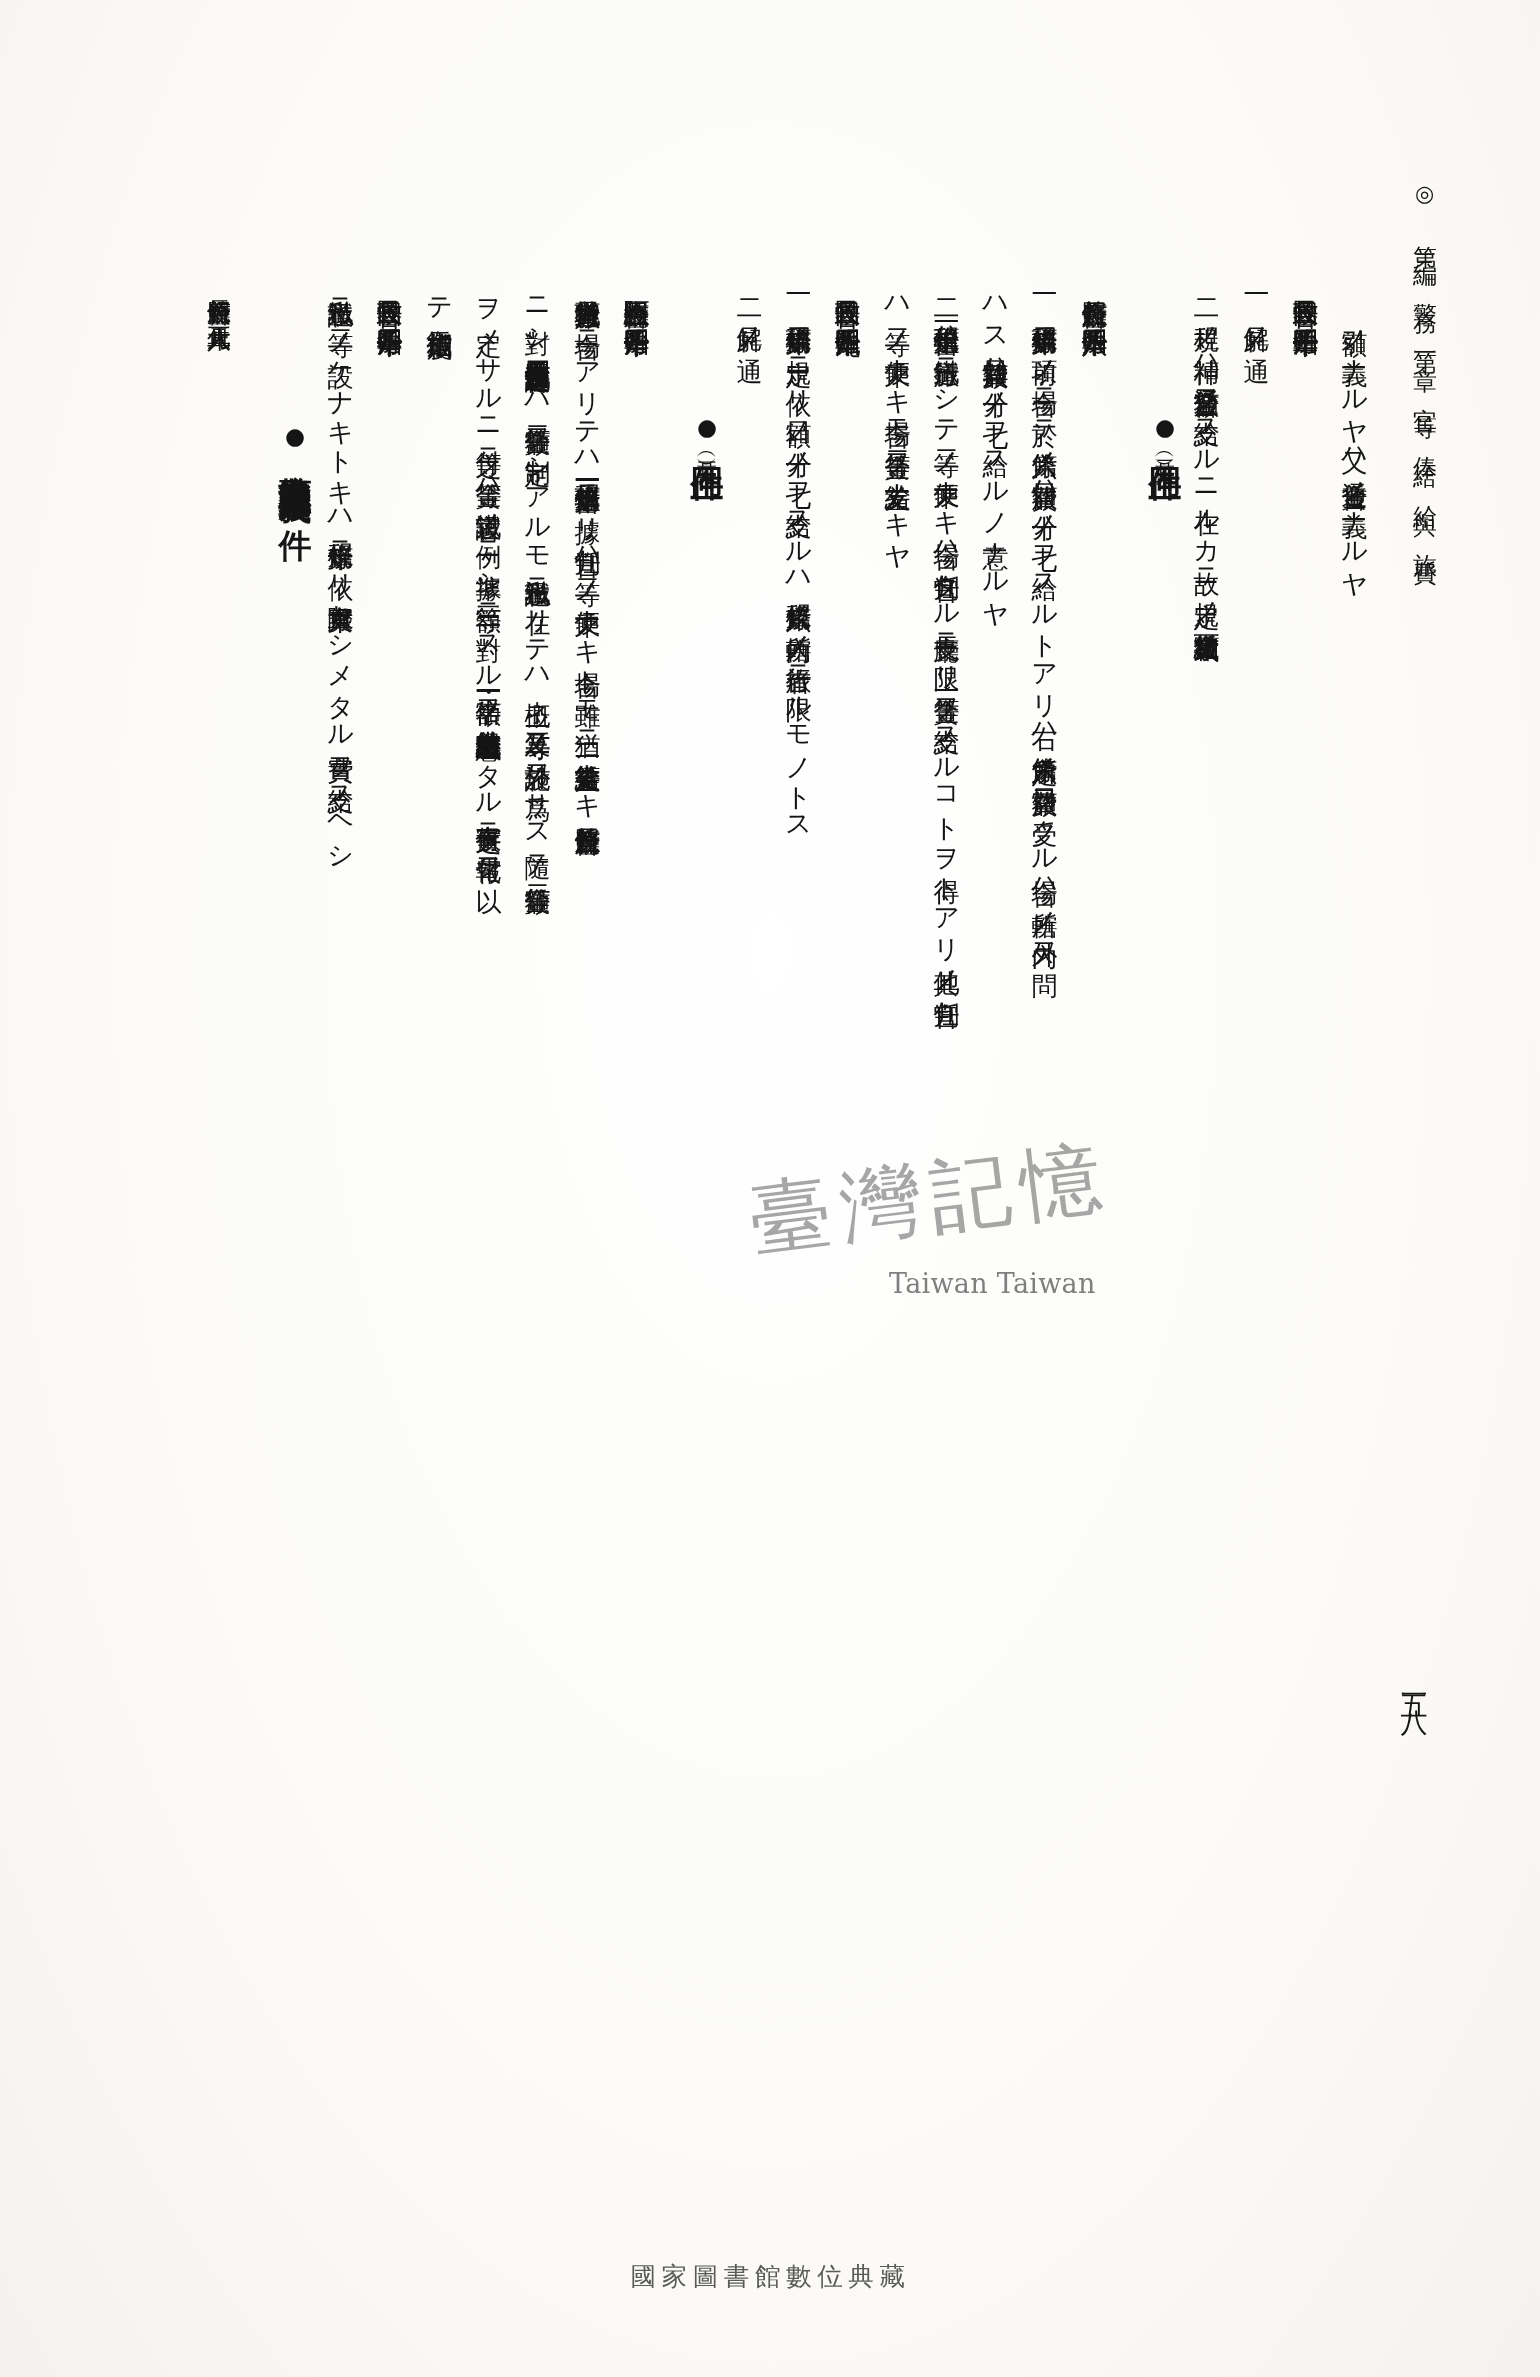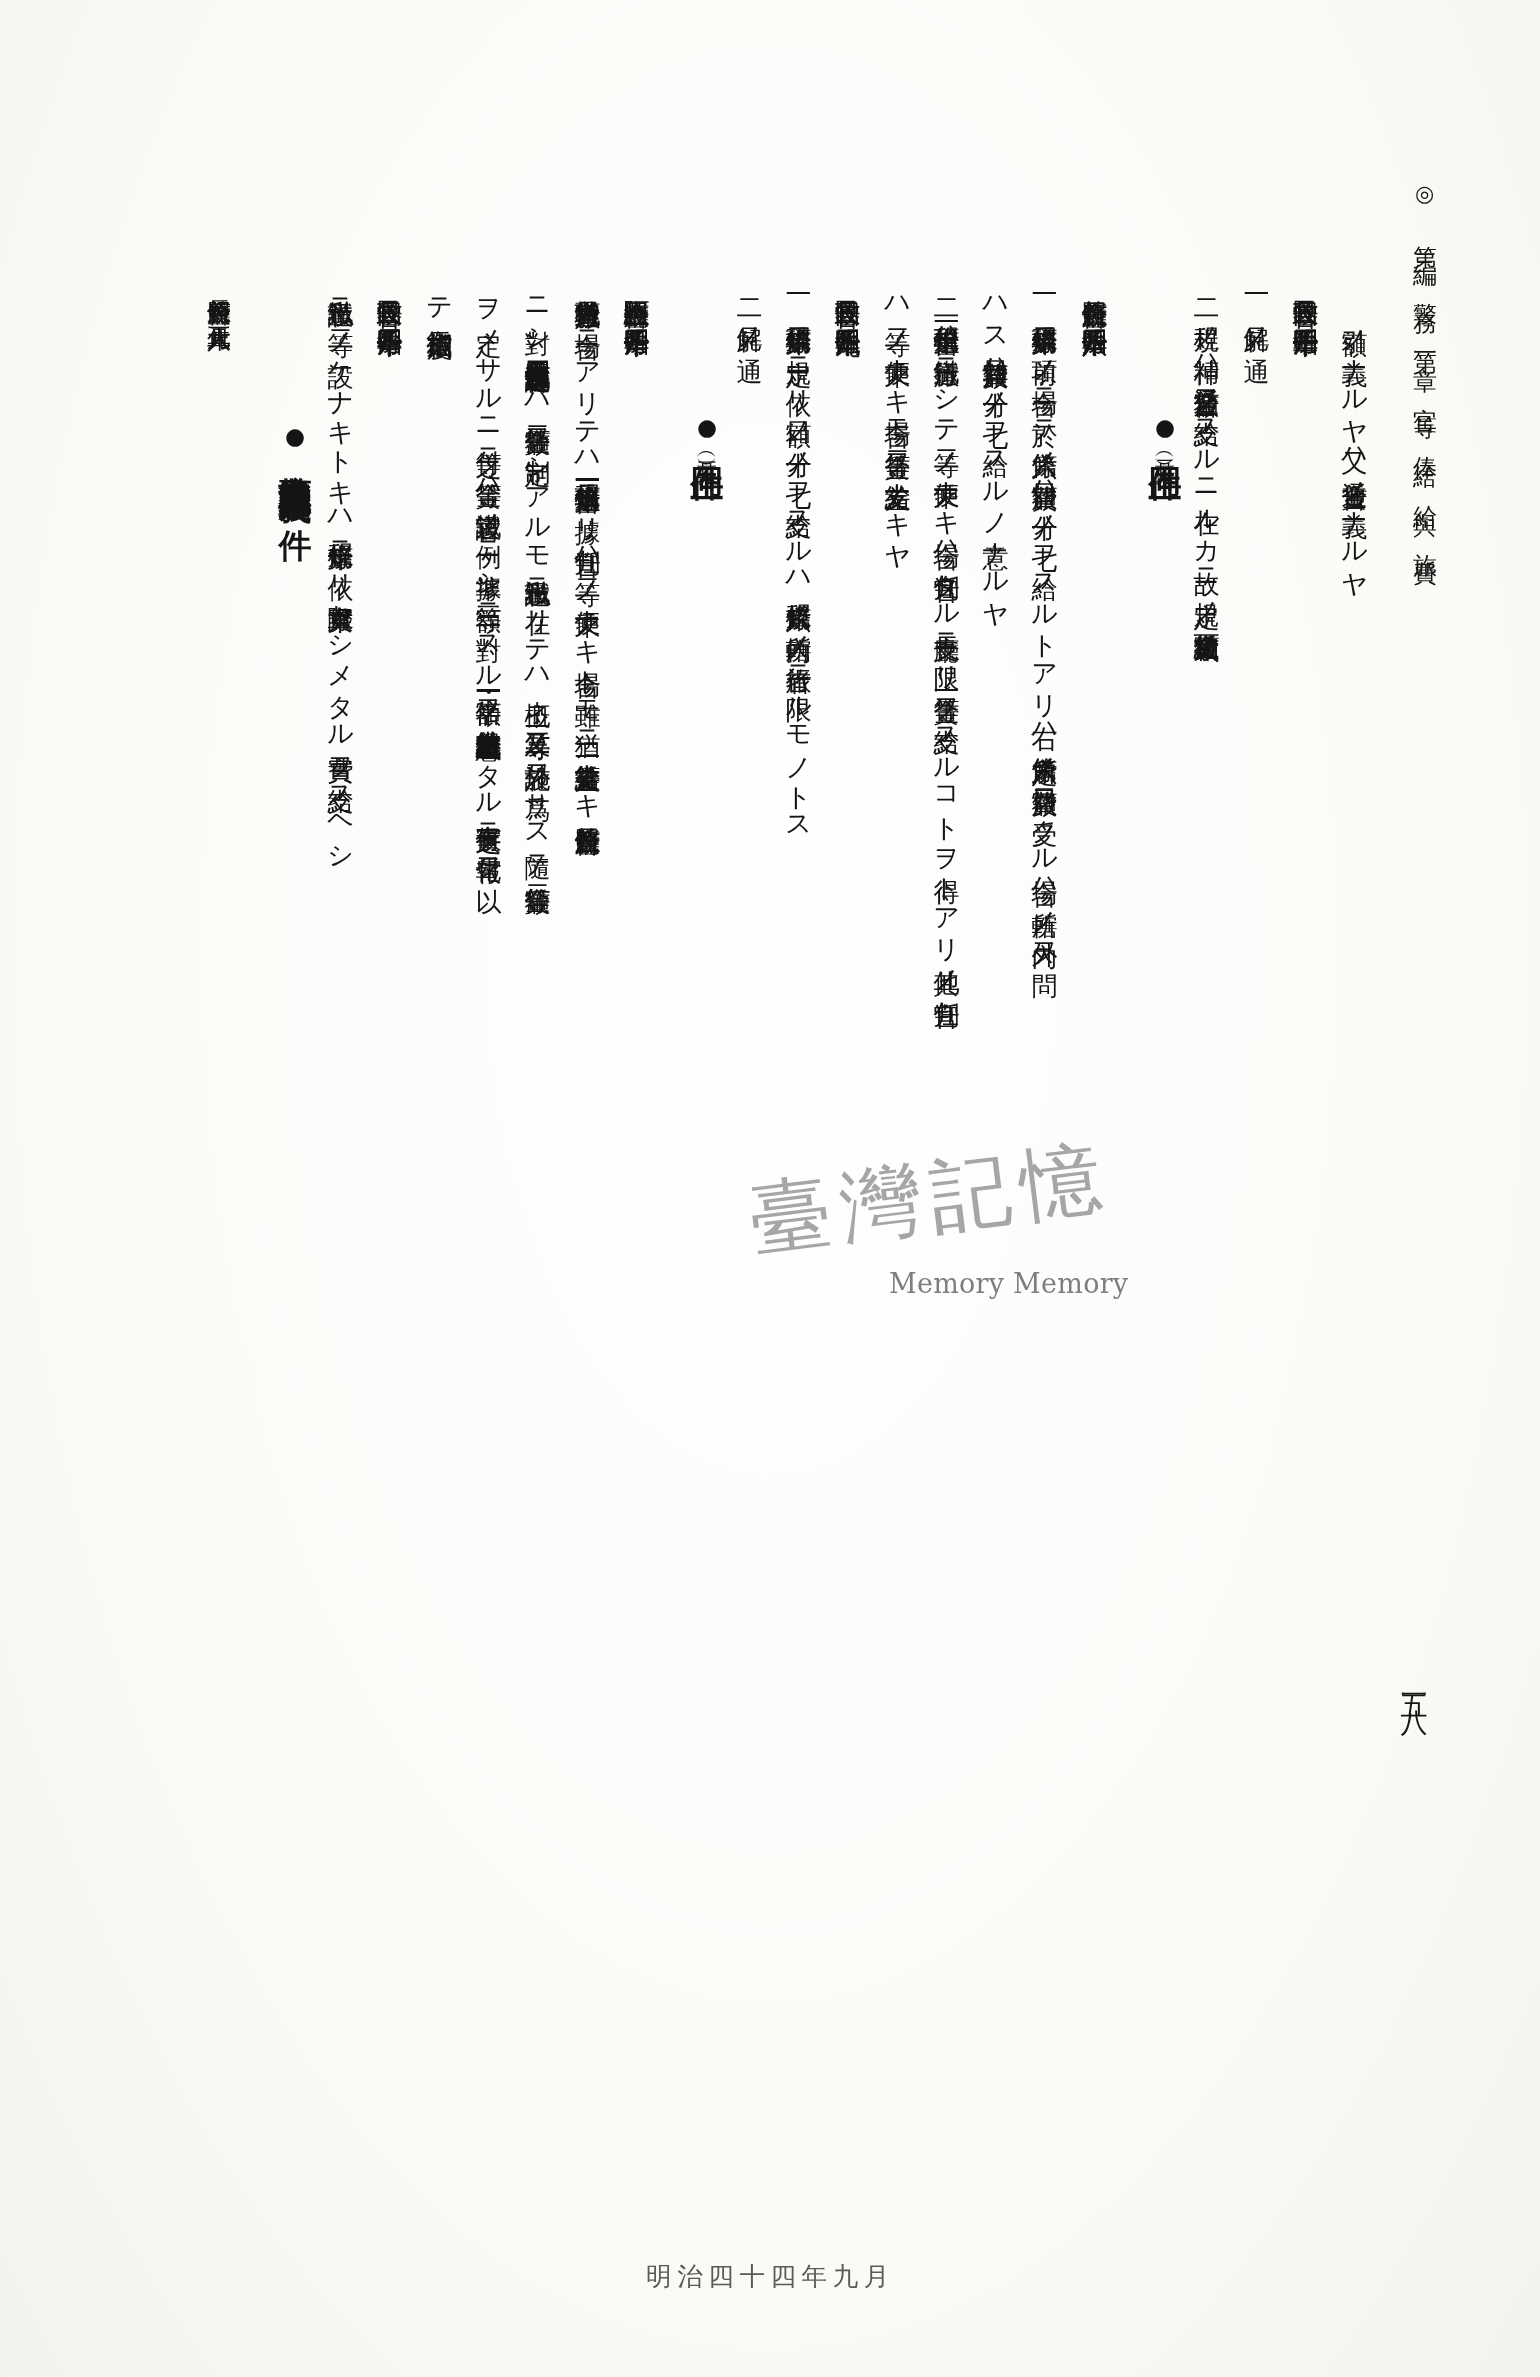--- a/index.html
+++ b/index.html
@@ -189,18 +189,18 @@
   <div class="bcol" style="right:1229px; top:423px;">
     <div class="vtext" style="height:652px;">
       <span class="bullet">●</span><span class="title">廳警察職員旅費規程中疑義ノ件</span>
     </div>
   </div>
 
   <div class="bcol vtext s28" style="right:1310px; top:280px; height:546px;">新竹廳長照會　大正元年八月</div>
 
   <div id="watermark">
     <div id="wm-cjk">臺灣記憶</div>
-    <div id="wm-latin">Memory Memory</div>
-  </div>
-
-  <div id="footer">明治四十四年九月</div>
+    <div id="wm-latin">Taiwan Taiwan</div>
+  </div>
+
+  <div id="footer">國家圖書館數位典藏</div>
 </div>
 
 
 </body></html>

